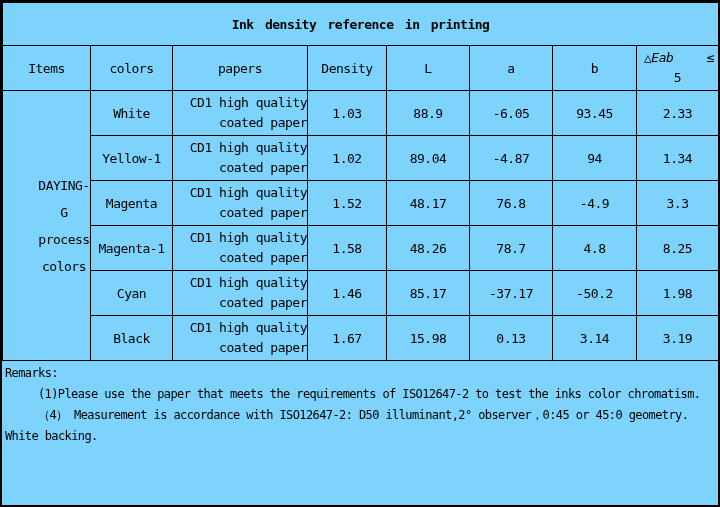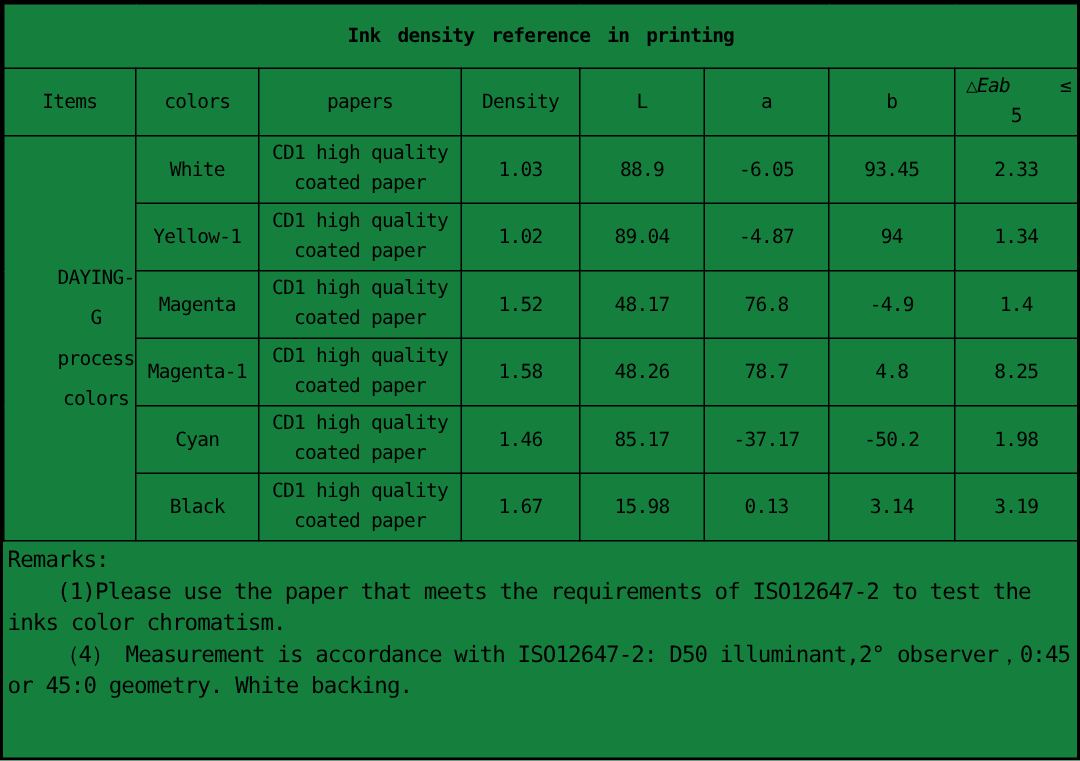--- a/index.html
+++ b/index.html
@@ -1,42 +1,42 @@
 <!DOCTYPE html>
 <html><head>
 <meta charset="utf-8">
 <style>
   html,body{margin:0;padding:0;background:#fff;}
   .page{
     width:720px;height:507px;box-sizing:border-box;
-    border:2px solid #000;background:#15803d;color:#000;
+    border:2px solid #000;background:#7dd3fc;color:#000;
     font-family:"DejaVu Sans Mono","Liberation Mono",monospace;
     overflow:hidden;
   }
   table.main{
     border-collapse:collapse;table-layout:fixed;width:716px;
   }
   table.main td{
     border:1px solid #000;text-align:center;vertical-align:middle;
     font-size:13px;letter-spacing:-0.5px;padding:0;
   }
   td.title-cell{
     height:42px;font-weight:bold;font-size:14px;word-spacing:4px;letter-spacing:0;
   }
   tr.header-row td{height:44px;}
   tr.data-row td{height:44px;}
-  .papers-cell div{line-height:20px;}
+  .papers-cell div{line-height:20px;text-align:right;}
   .items-cell div{line-height:27px;padding-left:35px;}
   .eab-head{position:relative;width:100%;height:100%;}
   .eab-line1{text-align:left;padding-left:7px;line-height:22px;margin-top:1px;font-style:italic;}
   .leq{position:absolute;right:4px;top:0px;font-size:13px;}
   .eab-line2{text-align:center;line-height:18px;}
   .remarks{
     height:145px;box-sizing:border-box;padding:2px 2px 0 3px;
-    font-size:15px;letter-spacing:-0.6px;line-height:21px;
+    font-size:12px;letter-spacing:-0.6px;line-height:21px;
   }
   .remarks p{margin:0;text-indent:33px;}
   .remarks .remarks-label{text-indent:0;}
 </style>
 </head>
 <body>
 
 <div class="page">
   <table class="main">
     <colgroup>
@@ -103,21 +103,21 @@
     <tr class="data-row">
       <td>Magenta</td>
       <td class="papers-cell">
         <div>CD1 high quality</div>
         <div>coated paper</div>
       </td>
       <td>1.52</td>
       <td>48.17</td>
       <td>76.8</td>
       <td>-4.9</td>
-      <td>1.4</td>
+      <td>3.3</td>
     </tr>
     <tr class="data-row">
       <td>Magenta-1</td>
       <td class="papers-cell">
         <div>CD1 high quality</div>
         <div>coated paper</div>
       </td>
       <td>1.58</td>
       <td>48.26</td>
       <td>78.7</td>

